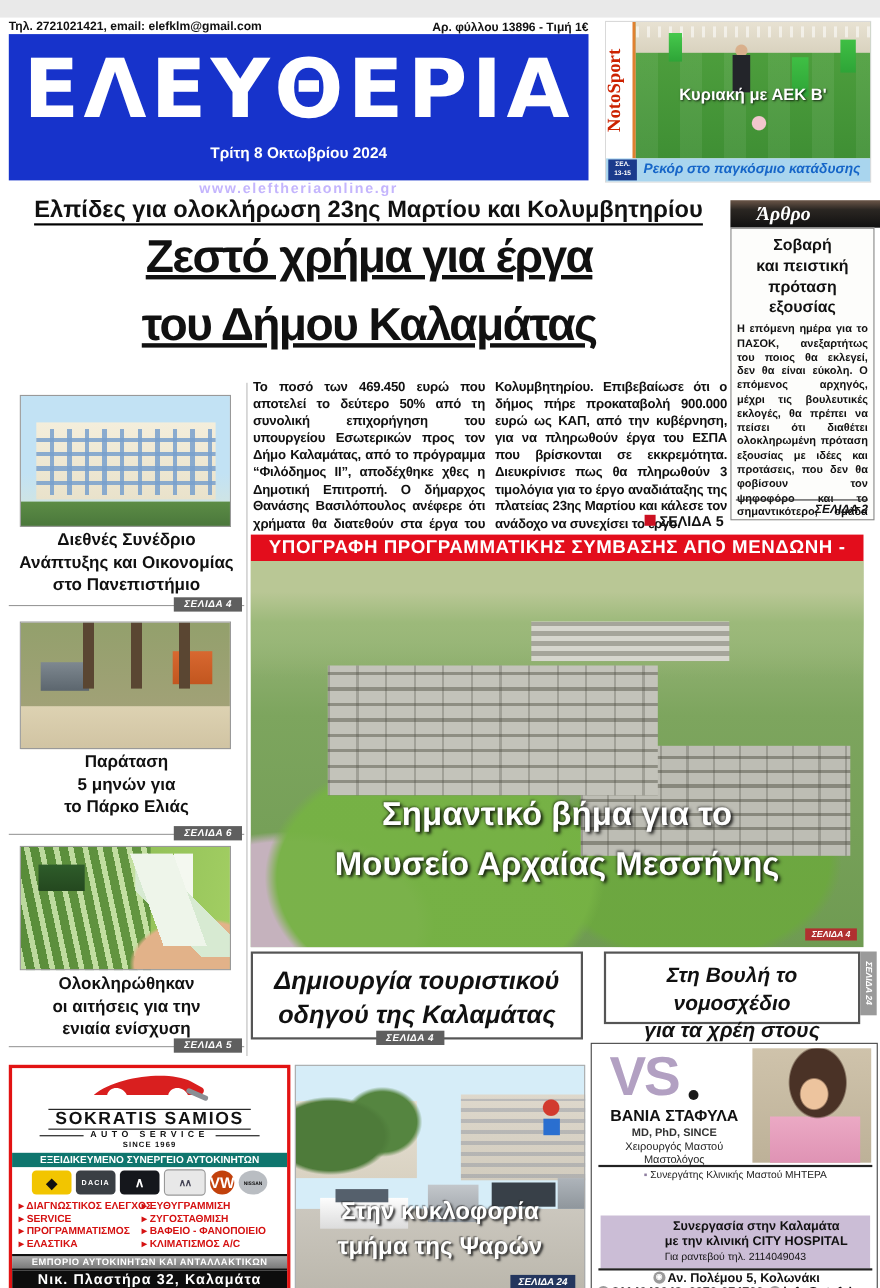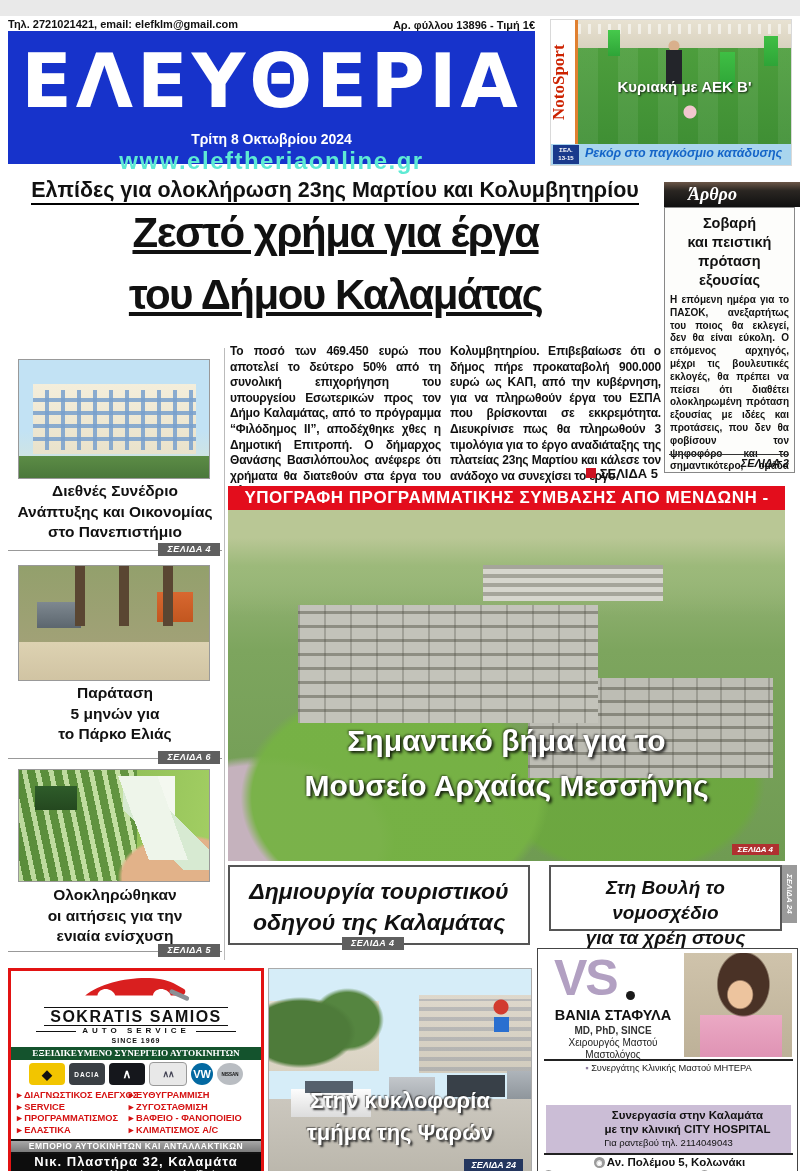--- a/index.html
+++ b/index.html
@@ -10,21 +10,21 @@
   .pbadge{display:inline-block;background:#5f5f5f;color:#fff;font-style:italic;font-weight:bold;
           font-size:9px;line-height:13px;padding:0 9px;letter-spacing:.5px;}
   
   .contact{left:8px;top:2px;font-size:11px;font-weight:bold;}
   .issue{left:330px;top:3px;width:205px;text-align:right;font-size:11px;font-weight:bold;}
   
   .masthead{left:8px;top:15px;width:527px;height:133px;background:#1733cb;text-align:center;}
   .mast-logo{width:100%;top:2px;font-family:"DejaVu Sans",sans-serif;font-weight:bold;font-size:74px;
              line-height:96px;color:#fff;letter-spacing:4px;}
   .mast-date{width:100%;top:100px;color:#fff;font-weight:bold;font-size:14px;}
-  .mast-url{width:100%;top:116px;color:#5eead4;font-weight:bold;font-size:24px;letter-spacing:1.5px;}
+  .mast-url{width:100%;top:132px;color:#c4b5fd;font-weight:bold;font-size:13px;letter-spacing:1.5px;}
   
   .noto{left:550px;top:3px;width:240px;height:145px;background:#fff;border:1px solid #d9d9d9;}
   .noto-strip{left:0;top:0;width:24px;height:124px;background:#fff;}
   .noto-brand{left:-2px;top:6px;width:28px;height:112px;writing-mode:vertical-rl;transform:rotate(180deg);
               font-family:"Liberation Serif",serif;font-weight:bold;font-size:17px;color:#cc2200;text-align:center;}
   .noto-orange{left:24px;top:0;width:3px;height:124px;background:#e08030;}
   .noto-photo{left:27px;top:0;width:213px;height:124px;
     background:
       radial-gradient(circle at 112px 92px,#f2c7ce 0 6px,rgba(0,0,0,0) 7px),
       linear-gradient(#23252a,#23252a) no-repeat 88px 30px / 16px 34px,
@@ -138,28 +138,28 @@
                 font-size:9px;padding:1px 7px;}
   
   .samios{left:8px;top:952px;width:256px;height:216px;border:3px solid #e21313;box-sizing:border-box;background:#fff;
           text-align:center;overflow:hidden;}
   .sam-name{font-size:16px;font-weight:bold;letter-spacing:1.5px;line-height:17px;border-top:1px solid #111;
             border-bottom:1px solid #111;display:inline-block;padding:0 6px;}
   .sam-sub{font-size:8px;font-weight:bold;letter-spacing:4px;line-height:10px;display:flex;align-items:center;
            justify-content:center;gap:6px;}
   .sam-sub .dash{width:40px;height:1px;background:#111;}
   .sam-since{font-size:7px;font-weight:bold;letter-spacing:1px;line-height:9px;}
-  .sam-bar1{background:#14532d;color:#fff;font-weight:bold;font-size:9.2px;line-height:13px;margin-top:2px;font-family:Liberation Serif, serif;}
+  .sam-bar1{background:#0f766e;color:#fff;font-weight:bold;font-size:9.2px;line-height:13px;margin-top:2px;}
   .sam-logos{display:flex;justify-content:center;align-items:center;gap:4px;height:28px;}
   .blogo{height:22px;border-radius:4px;display:flex;align-items:center;justify-content:center;font-weight:bold;}
   .b-renault{width:36px;background:#f2c500;color:#111;font-size:13px;}
   .b-dacia{width:36px;background:#3a3f44;color:#fff;font-size:6.5px;letter-spacing:1px;}
   .b-peugeot{width:36px;background:#15171c;color:#fff;font-size:12px;}
   .b-citroen{width:36px;background:#e8e8e8;border:1px solid #999;color:#445;font-size:9px;letter-spacing:-1px;}
-  .b-vw{width:22px;height:22px;border-radius:50%;background:#0369a1;color:#fff;font-size:11px;display:flex;align-items:center;justify-content:center;}
+  .b-vw{width:22px;height:22px;border-radius:50%;background:#c2410c;color:#fff;font-size:14px;display:flex;align-items:center;justify-content:center;}
   .b-nissan{width:26px;height:22px;border-radius:50%;background:#b9bdc2;color:#111;font-size:4.5px;}
   .sam-services{display:flex;text-align:left;padding:2px 6px 3px;}
   .sam-colL{width:47%;} .sam-colR{width:53%;}
   .svc{color:#d51212;font-weight:bold;font-size:9.3px;line-height:11.5px;white-space:nowrap;}
   .svc::before{content:"▸ ";color:#d51212;}
   .sam-bar2{background:linear-gradient(#a8a8a8,#7a7a7a);border-top:2px solid #111;border-bottom:2px solid #111;
             color:#fff;font-weight:bold;font-size:8.5px;line-height:11px;letter-spacing:.5px;}
   .sam-foot{background:#0d0d0d;color:#fff;padding-top:1px;height:48px;}
   .sam-addr{font-size:13px;font-weight:bold;letter-spacing:1px;line-height:14px;}
   .sam-area{font-size:9px;line-height:10px;letter-spacing:.3px;}

